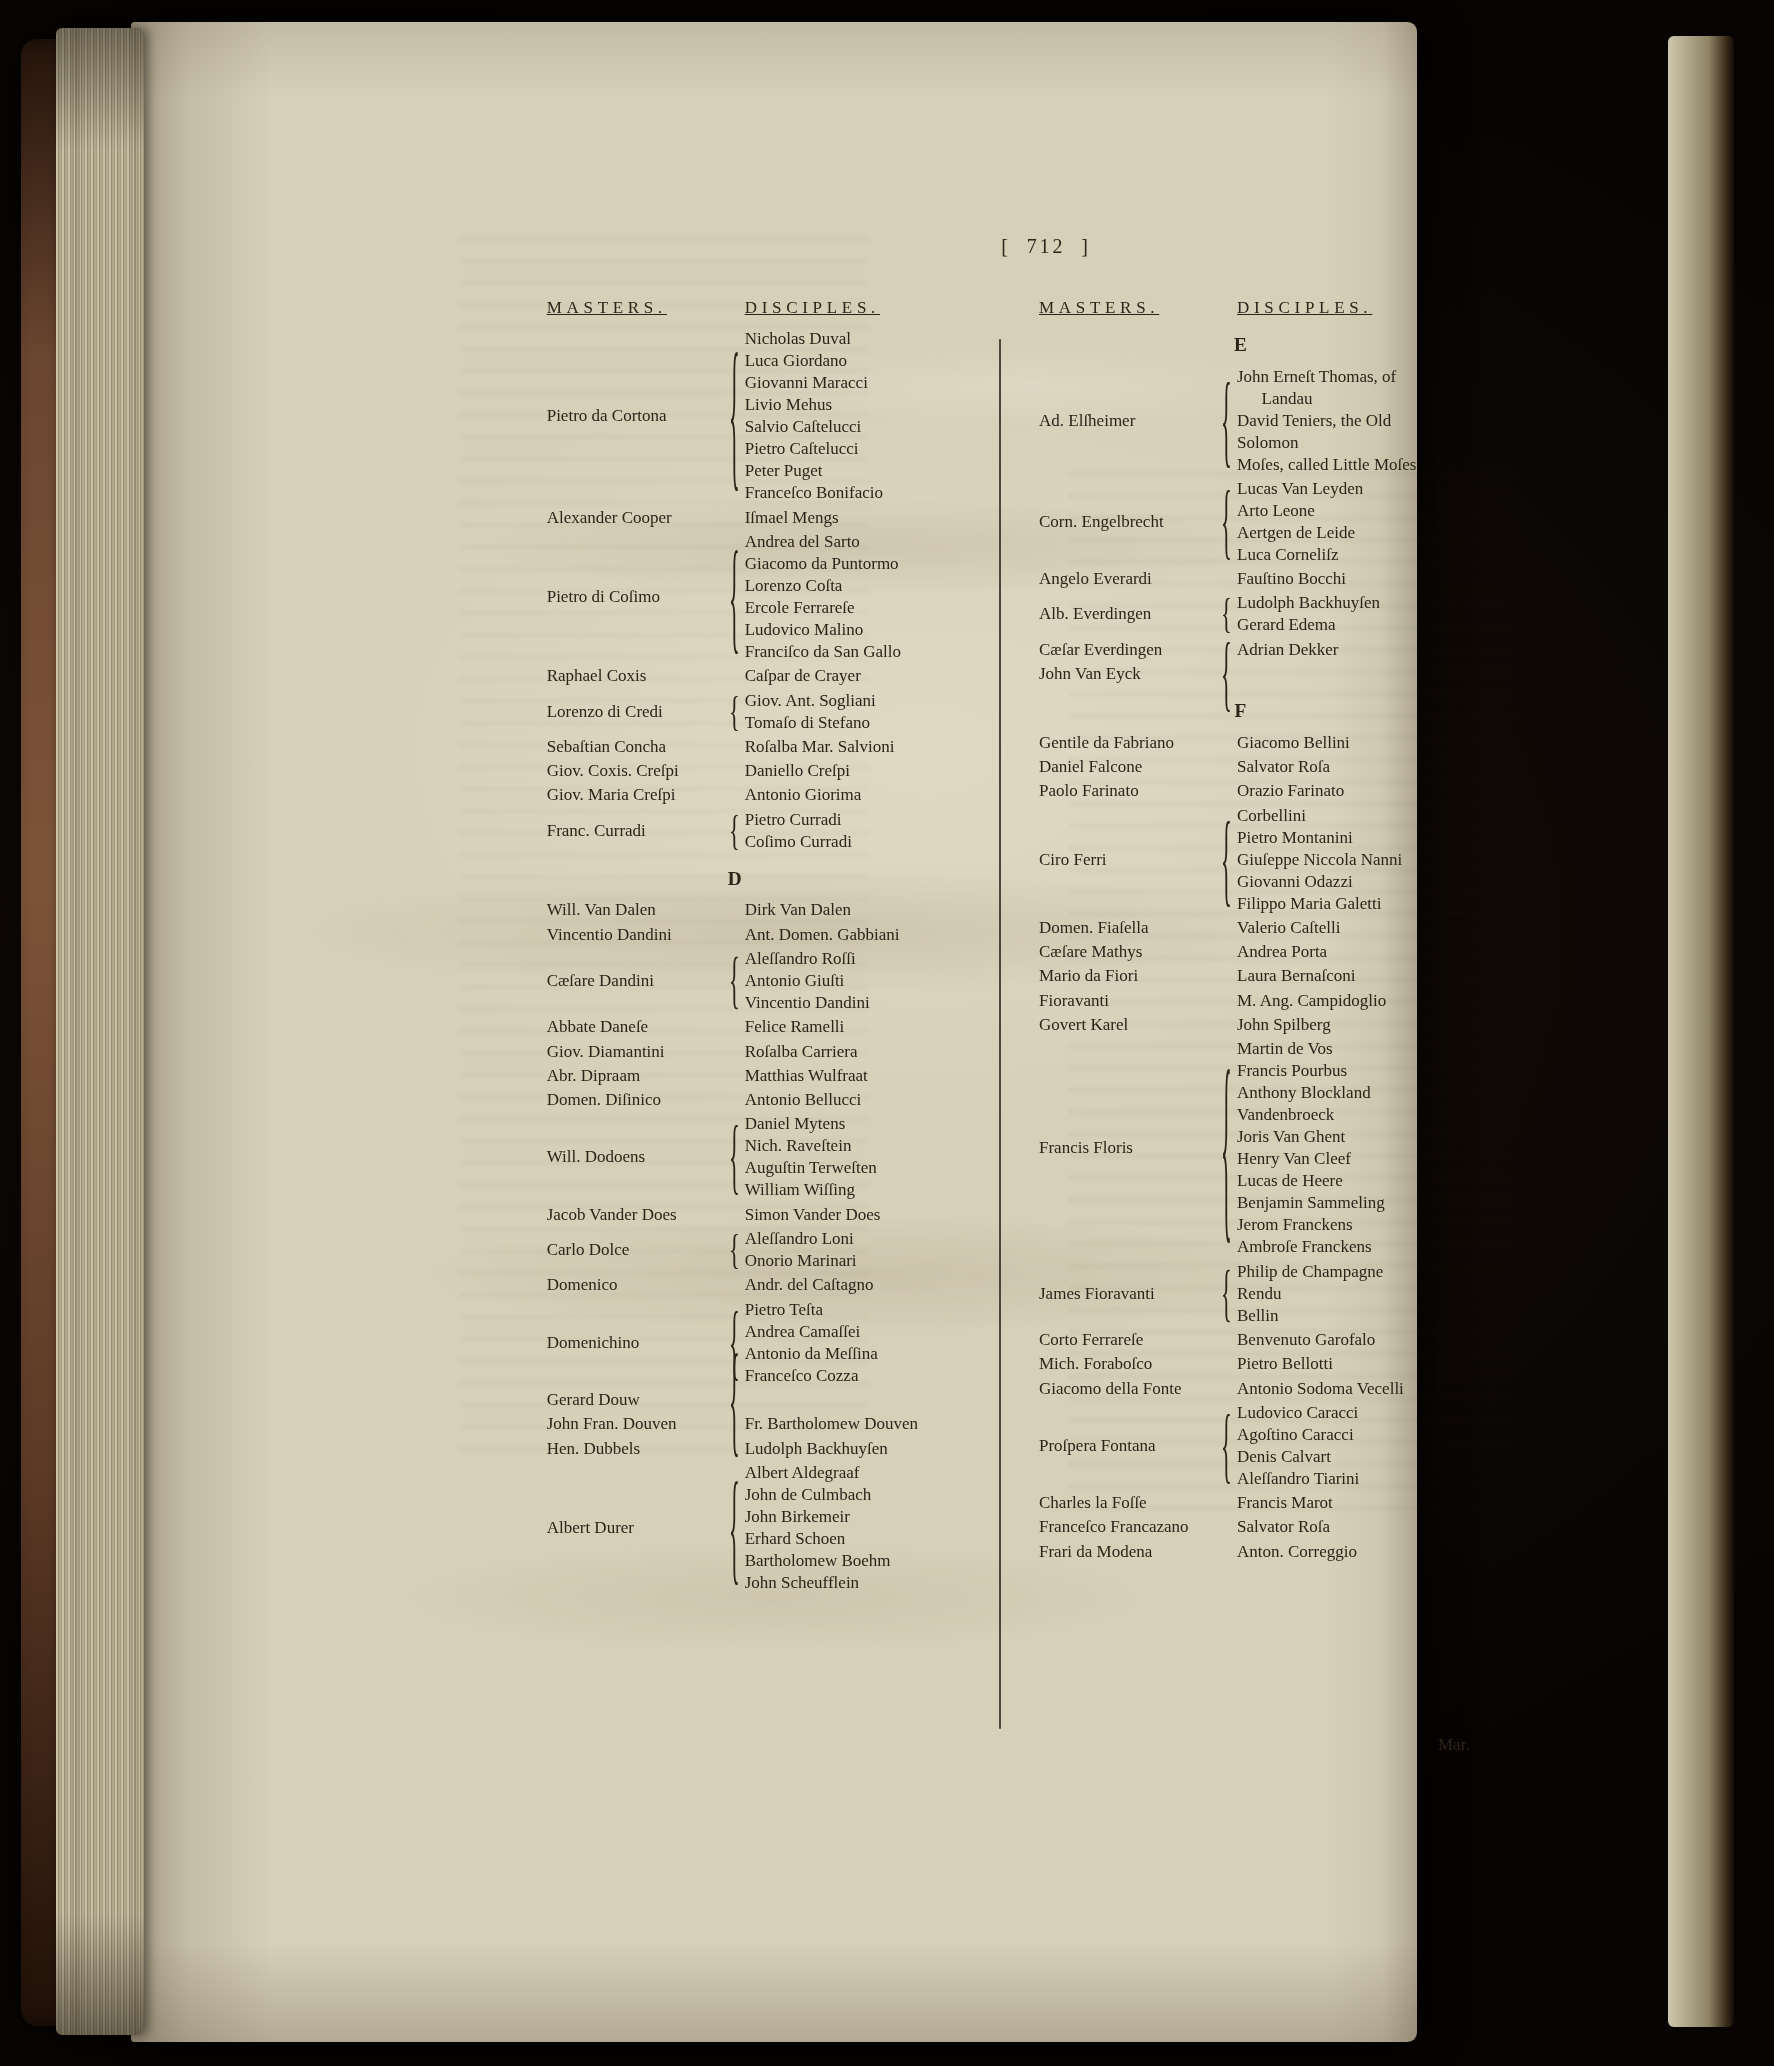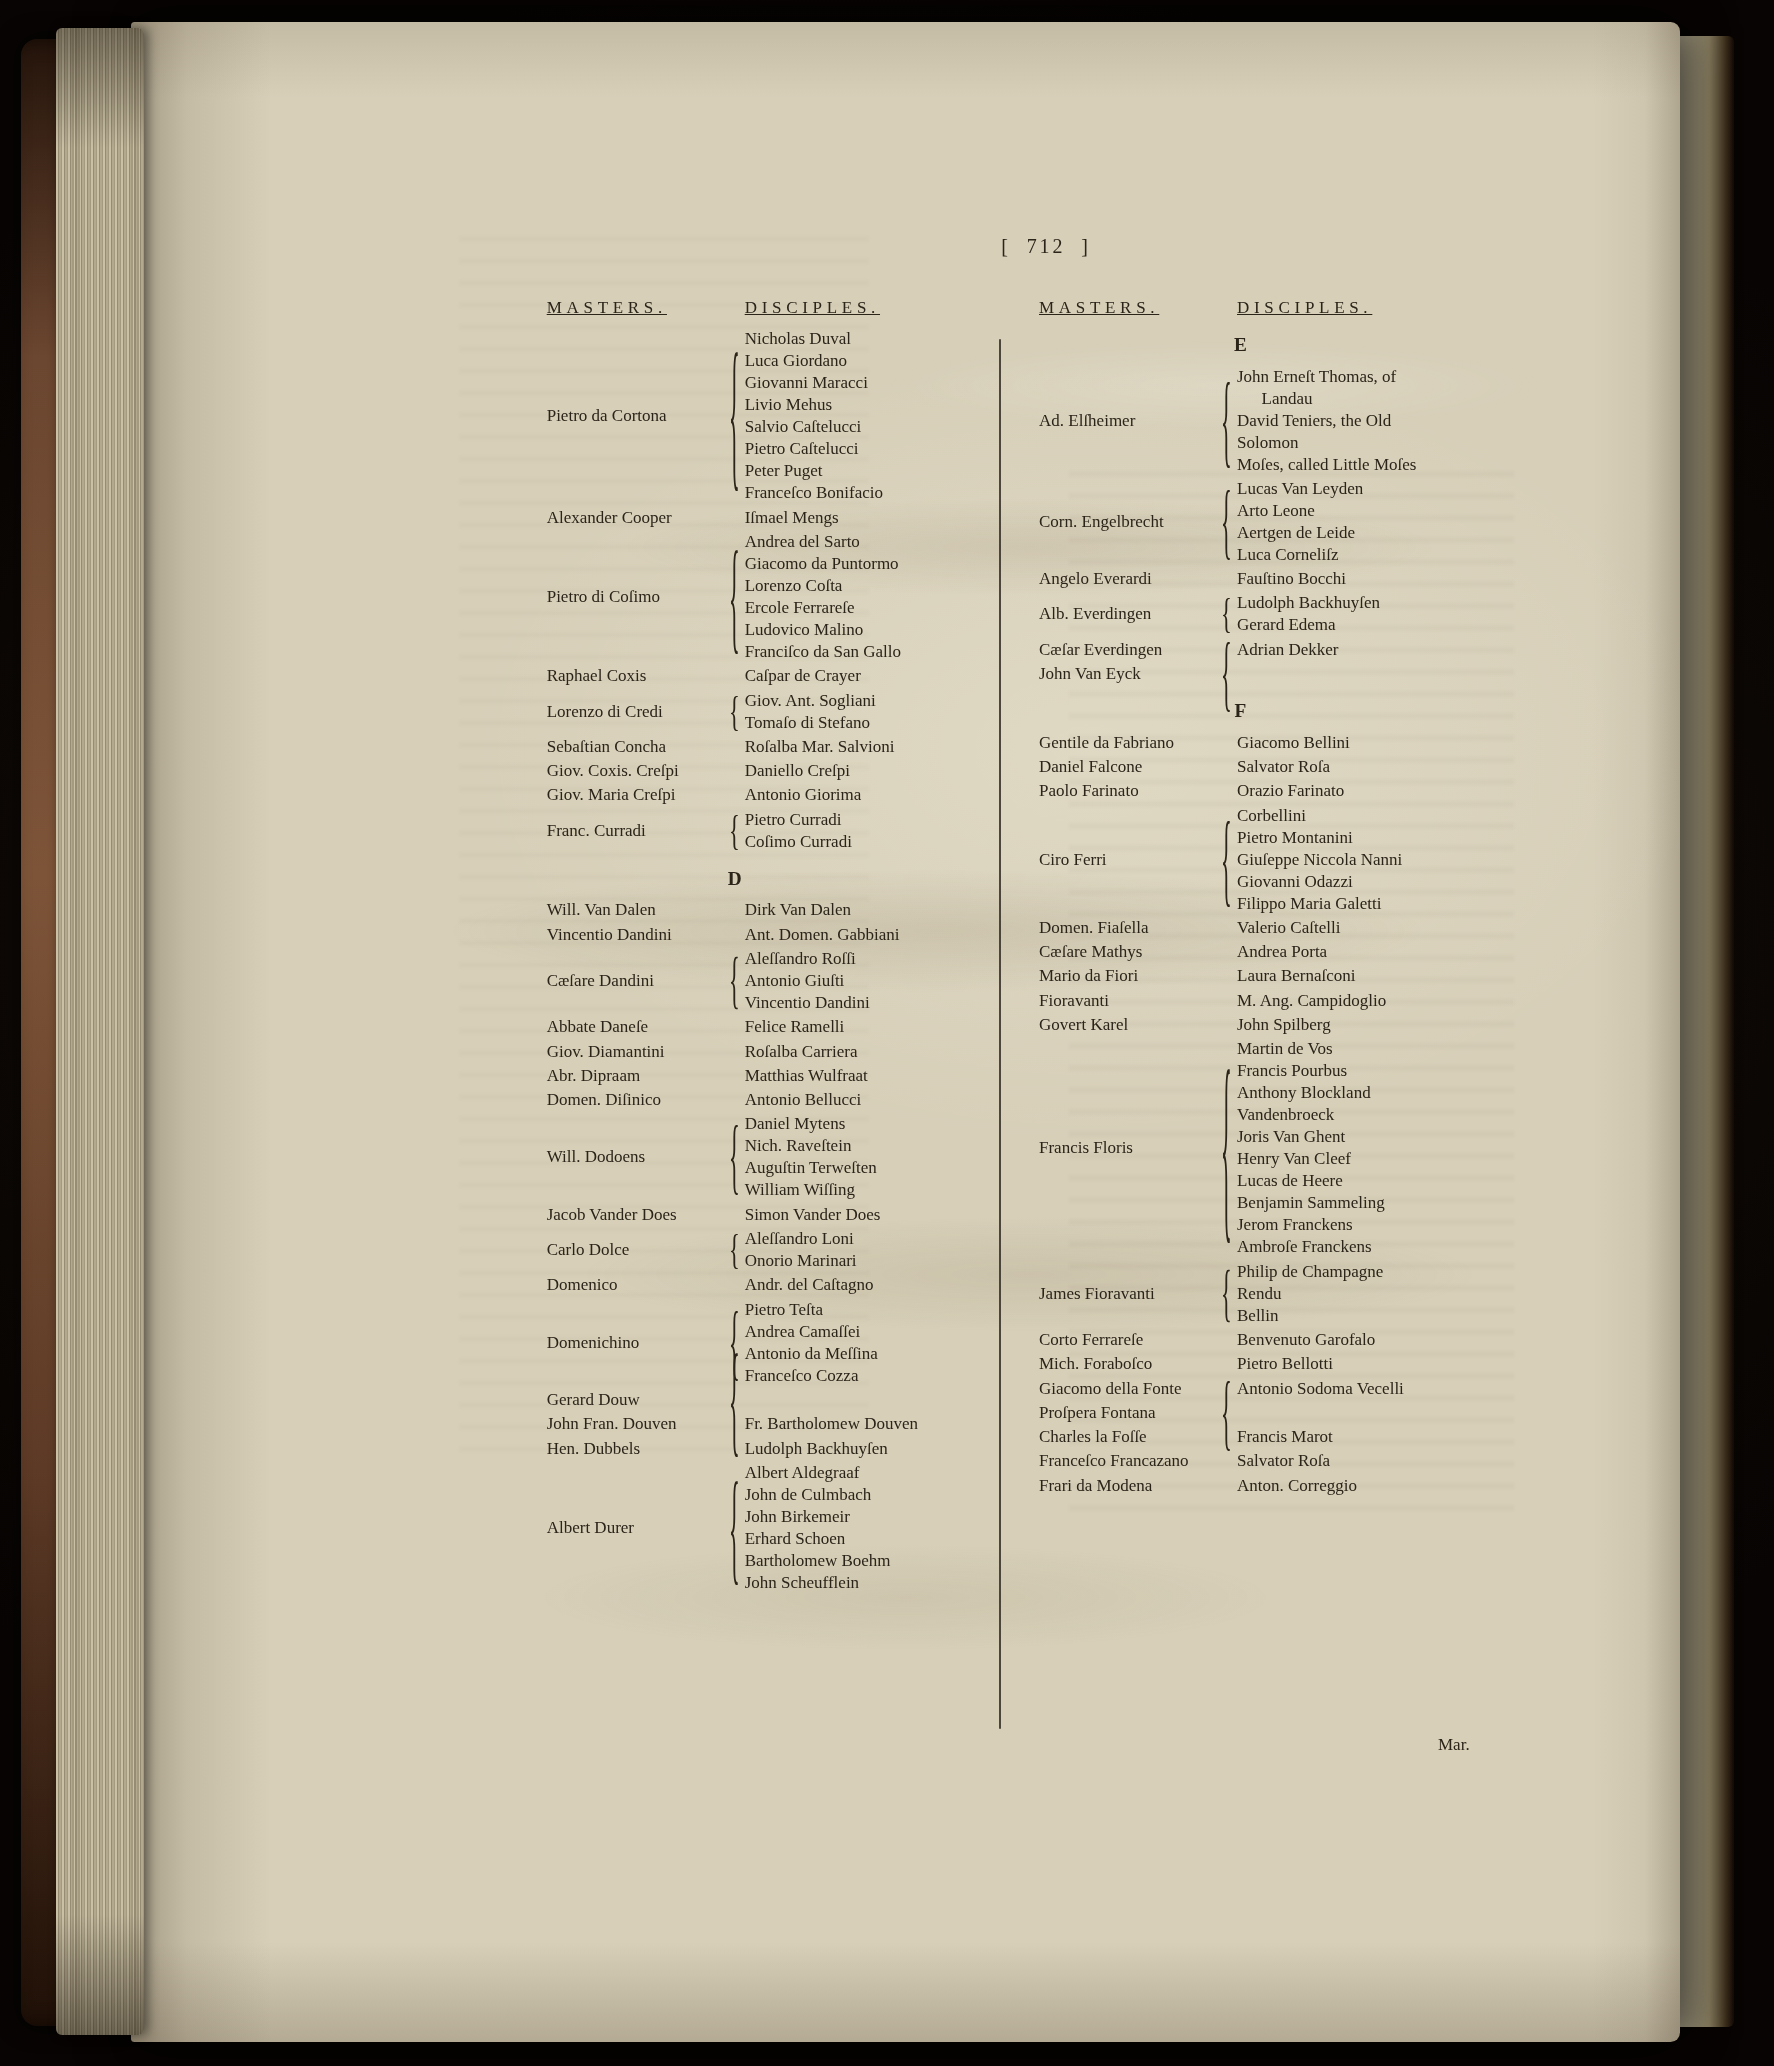--- a/index.html
+++ b/index.html
@@ -27,21 +27,21 @@
     box-shadow: 3.5px 0 10.6px rgba(0,0,0,.45);
     z-index:3;
   }
   .facing-edge {
     position:absolute; left:1668px; top:36px; width:66px; height:1991px;
     border-radius:5.9px;
     background: linear-gradient(90deg,#cfc7ad,#8d8264 62%,#3a2c1a 88%,#120b06);
     z-index:1;
   }
   .paper {
-    position:absolute; left:131px; top:22px; width:1549px; height:2020px;
+    position:absolute; left:131px; top:22px; width:1286px; height:2020px;
     border-radius:3.5px 9.4px 9.4px 3.5px;
     background:
       linear-gradient(90deg, rgba(62,48,28,.34) 0, rgba(62,48,28,.12) 56px, rgba(62,48,28,0) 141px),
       linear-gradient(270deg, rgba(62,48,28,.26) 0, rgba(62,48,28,.06) 35px, rgba(62,48,28,0) 88px),
       linear-gradient(0deg, rgba(70,55,35,.24) 0, rgba(70,55,35,0) 100px),
       linear-gradient(180deg, rgba(70,55,35,.13) 0, rgba(70,55,35,0) 76px),
       radial-gradient(879px 557px at 62% 36%, rgba(255,252,240,.20), transparent 72%),
       #d7cfb8;
     box-shadow: 0 0 53px rgba(0,0,0,.65), 14px 0 35px rgba(0,0,0,.35);
     z-index:2;
@@ -514,20 +514,26 @@
           <div class="bracewrap"></div>
           <div class="disciples">
             <div class="dline">Antonio Sodoma Vecelli</div>
           </div>
         </div>
         <div class="entry">
           <div class="master">Proſpera Fontana</div>
           <div class="bracewrap">
             <span class="brace-glyph" style="transform: scaleY(3.8) scaleX(1.02);">{</span>
           </div>
+          <div class="disciples">
+            <div class="dline">Ludovico Caracci</div>
+            <div class="dline">Agoſtino Caracci</div>
+            <div class="dline">Denis Calvart</div>
+            <div class="dline">Aleſſandro Tiarini</div>
+          </div>
         </div>
         <div class="entry">
           <div class="master">Charles la Foſſe</div>
           <div class="bracewrap"></div>
           <div class="disciples">
             <div class="dline">Francis Marot</div>
           </div>
         </div>
         <div class="entry">
           <div class="master">Franceſco Francazano</div>

